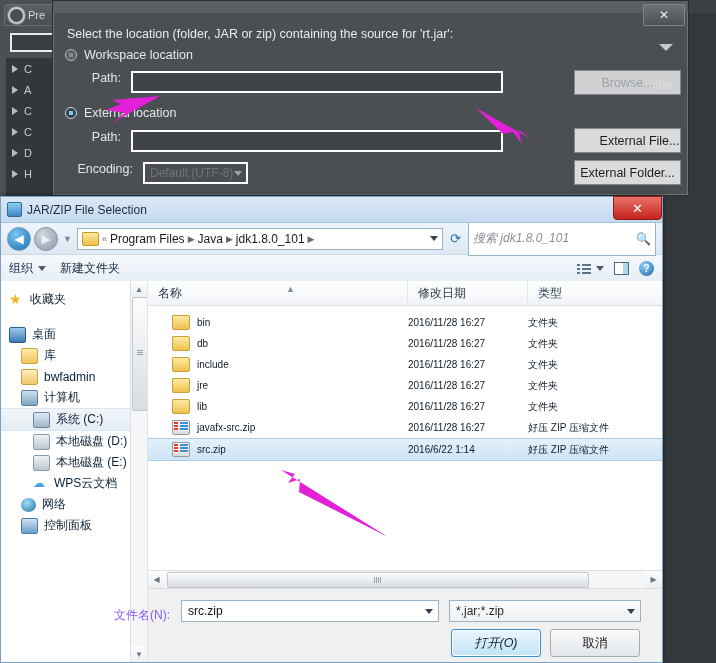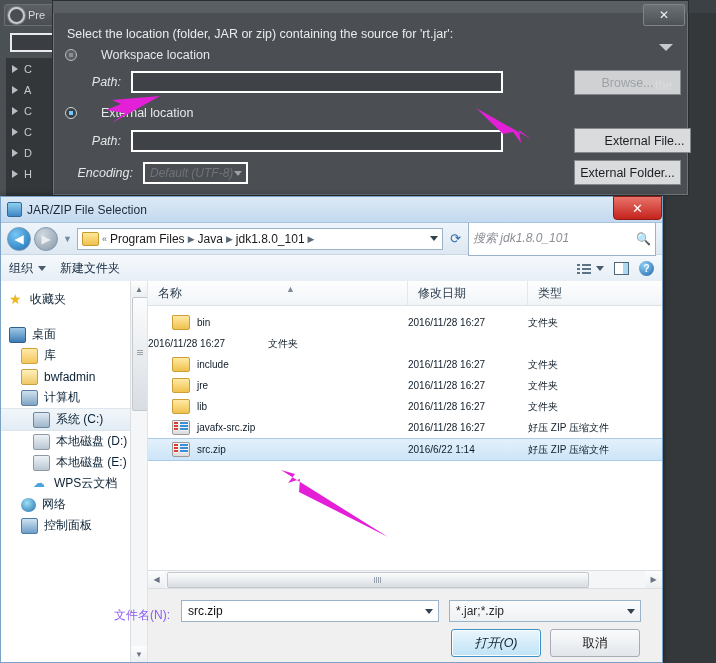--- a/index.html
+++ b/index.html
@@ -29,25 +29,25 @@
   .ebtn{position:absolute;right:56px;width:22px;height:19px;
     background:linear-gradient(#f4f5f6,#d3d6d9);border:1px solid #8d9196;border-radius:2px;}
   #ecl-icon{position:absolute;right:34px;top:4px;width:12px;height:12px;background:#6fa84f;border-radius:2px;}
 
   
   #src-dialog{position:absolute;left:52px;top:0;width:637px;height:196px;
     background:#4b4f53;border:1px solid #2b2e31;box-shadow:0 0 0 1px #6e7378 inset;
     color:#e6e8ea;box-sizing:border-box;}
   #src-dialog .titlebar{height:12px;background:#5a5f64;}
   #src-prompt{position:absolute;left:14px;top:26px;font-size:12.5px;color:#e9ebed;}
-  .radio-row{position:absolute;display:flex;align-items:center;gap:24px;font-size:12.5px;}
+  .radio-row{position:absolute;display:flex;align-items:center;gap:7px;font-size:12.5px;}
   .radio{width:12px;height:12px;border-radius:50%;border:1px solid #bcc0c4;
     background:radial-gradient(#8b9096 0 30%,#5a5f64 32%);box-sizing:border-box;flex:none;}
   .radio.sel{background:radial-gradient(#6fc8ff 0 32%,#3b4044 34%);border-color:#cfd3d7;}
-  .field-row{position:absolute;display:flex;align-items:center;font-size:12.5px;font-style:italic;}
+  .field-row{position:absolute;display:flex;align-items:flex-start;font-size:12.5px;}
   .flabel{width:56px;text-align:right;color:#e3e5e7;padding-right:10px;}
   .dtext{height:22px;background:#3f4347;border:2px solid #ffffff;box-sizing:border-box;}
   .dbtn{position:absolute;height:25px;background:#d9dbdd;border:1px solid #85898e;
     color:#1c1f22;font-size:12.5px;display:flex;align-items:center;justify-content:center;
     box-sizing:border-box;}
   .dbtn.disabled{color:#9ea2a6;background:#cfd1d3;}
   .dcombo{height:22px;background:#4a4e52;border:2px solid #ffffff;box-sizing:border-box;
     display:flex;align-items:center;color:#6f7479;font-size:12px;padding-left:5px;}
   .dcombo .arrow{margin-left:auto;margin-right:4px;border-left:4px solid transparent;
     border-right:4px solid transparent;border-top:5px solid #9aa0a6;}
@@ -255,21 +255,21 @@
 
   <div class="radio-row" style="left:12px;top:105px;">
     <span class="radio sel"></span>
     <span>External location</span>
   </div>
 
   <div class="field-row" style="left:12px;top:129px;width:560px;">
     <span class="flabel">Path:</span>
     <span class="dtext" style="width:372px;"></span>
   </div>
-  <div class="dbtn" style="left:521px;top:127px;width:117px;padding-left:24px;">External File...</div>
+  <div class="dbtn" style="left:521px;top:127px;width:107px;padding-left:24px;">External File...</div>
 
   <div class="field-row" style="left:12px;top:161px;">
     <span class="flabel" style="width:68px;">Encoding:</span>
     <span class="dcombo" style="width:105px;">
       <span>Default (UTF-8)</span>
       <span class="arrow"></span>
     </span>
   </div>
   <div class="dbtn" style="left:521px;top:159px;width:107px;">External Folder...</div>
 
@@ -408,20 +408,24 @@
         <div style="height:6px;"></div>
         <div class="row">
           <span class="cell-name">
             <span class="ficon folder"></span>
             <span>bin</span>
           </span>
           <span class="cell-date">2016/11/28 16:27</span>
           <span class="cell-type">文件夹</span>
         </div>
         <div class="row">
+          <span class="cell-name">
+            <span class="ficon folder"></span>
+            <span>db</span>
+          </span>
           <span class="cell-date">2016/11/28 16:27</span>
           <span class="cell-type">文件夹</span>
         </div>
         <div class="row">
           <span class="cell-name">
             <span class="ficon folder"></span>
             <span>include</span>
           </span>
           <span class="cell-date">2016/11/28 16:27</span>
           <span class="cell-type">文件夹</span>

